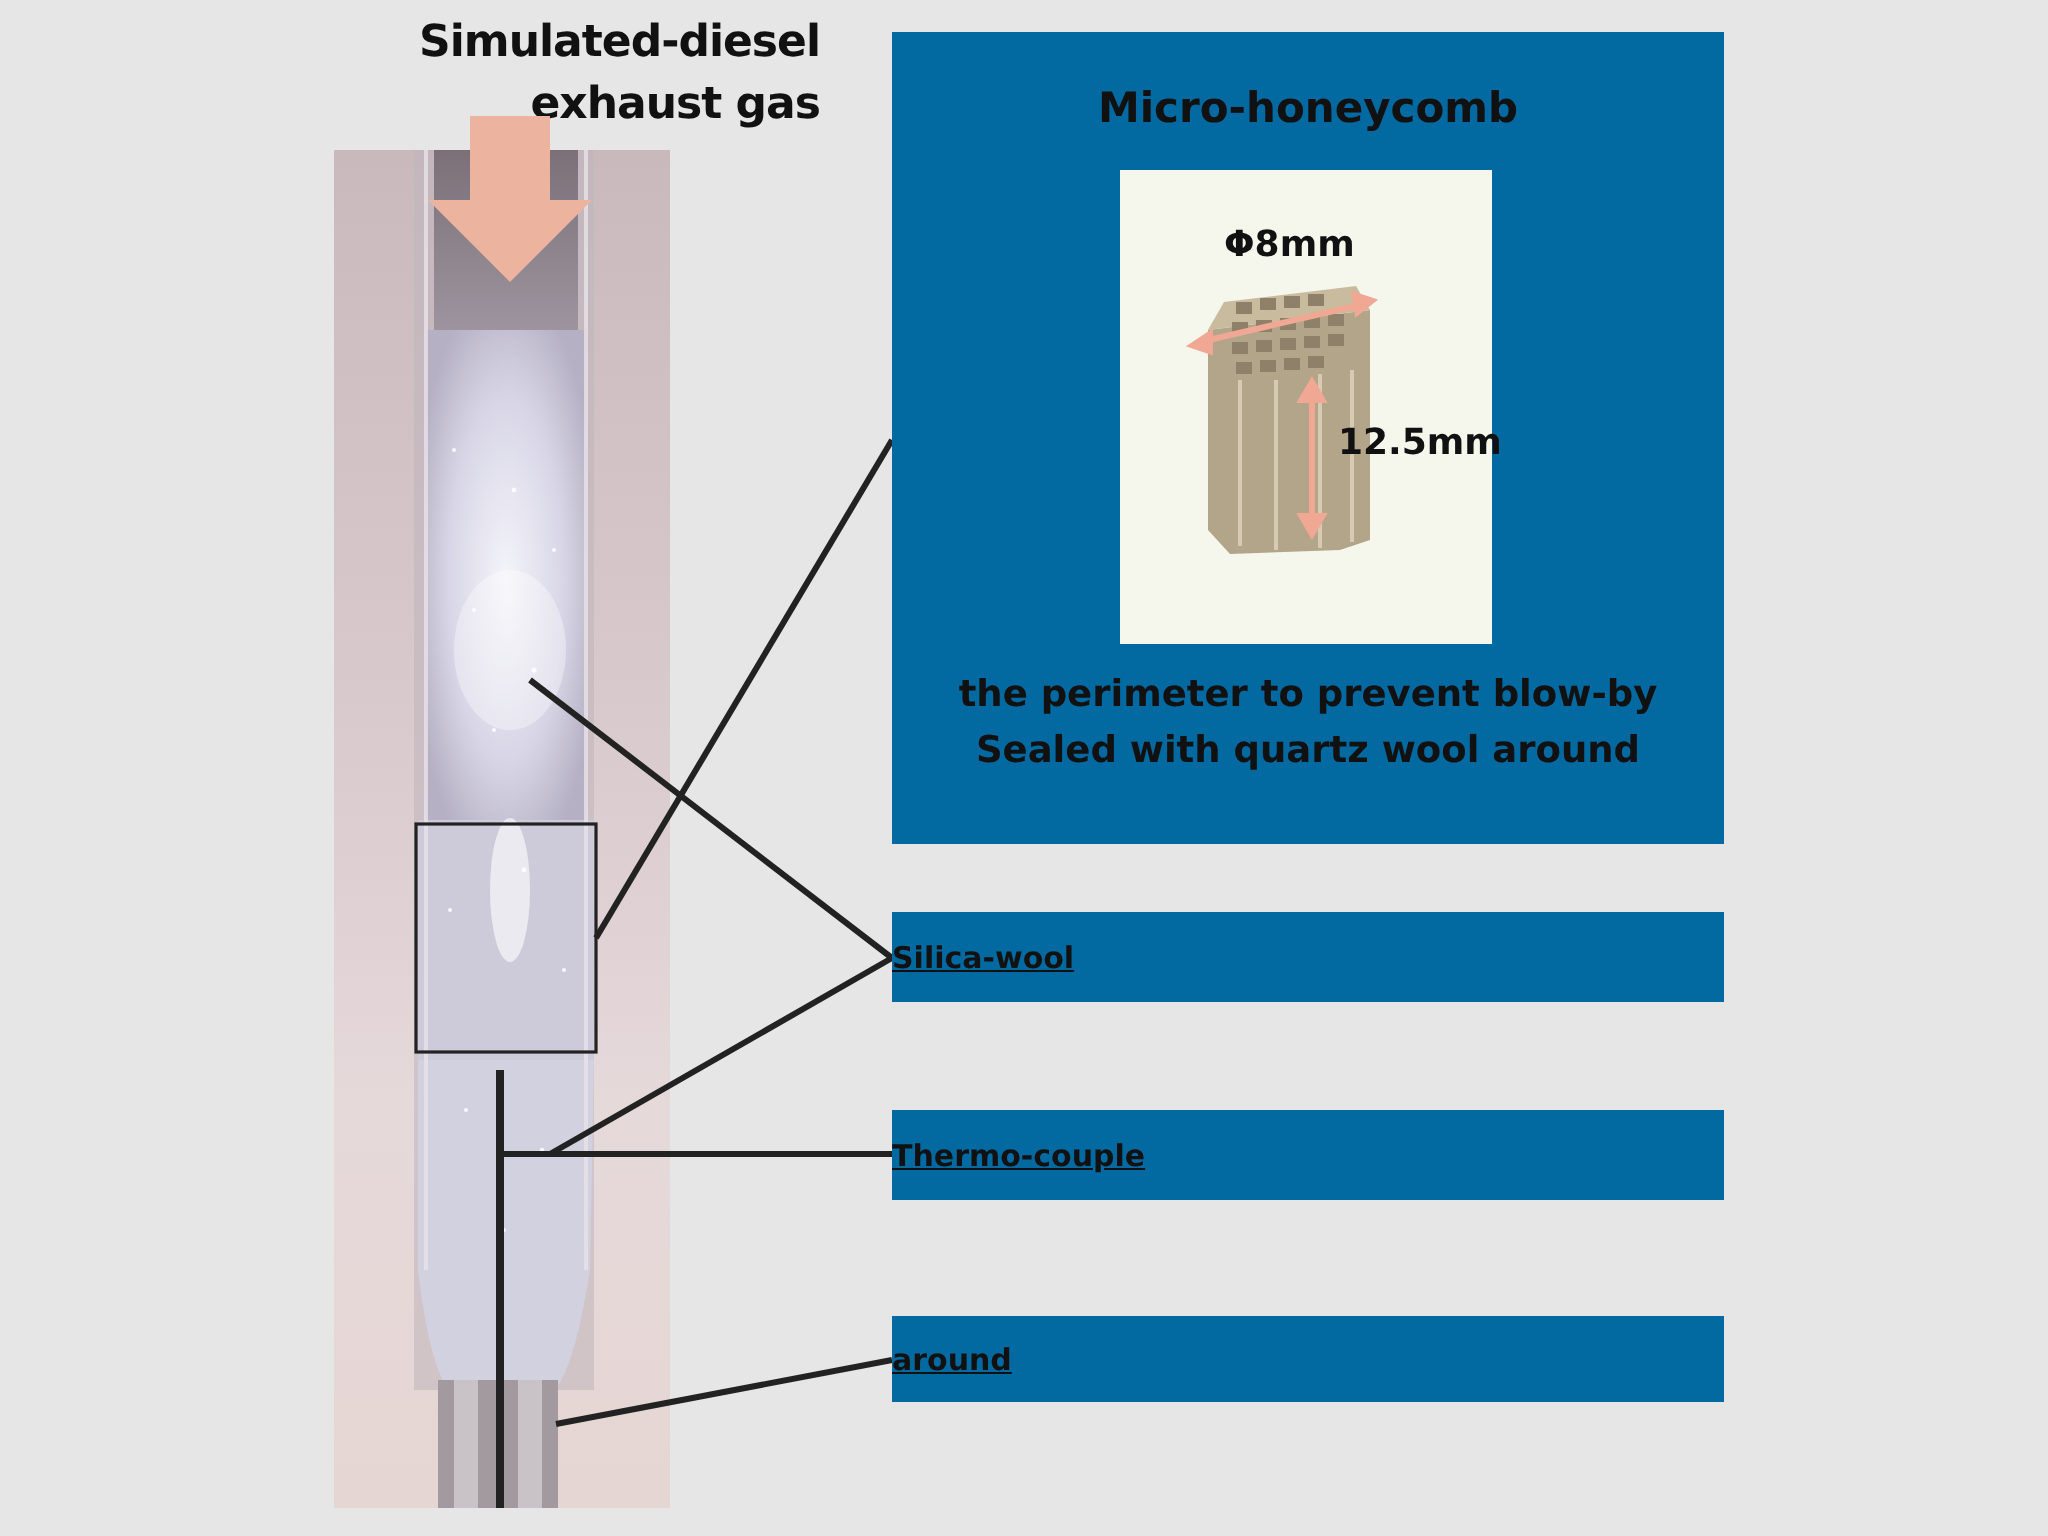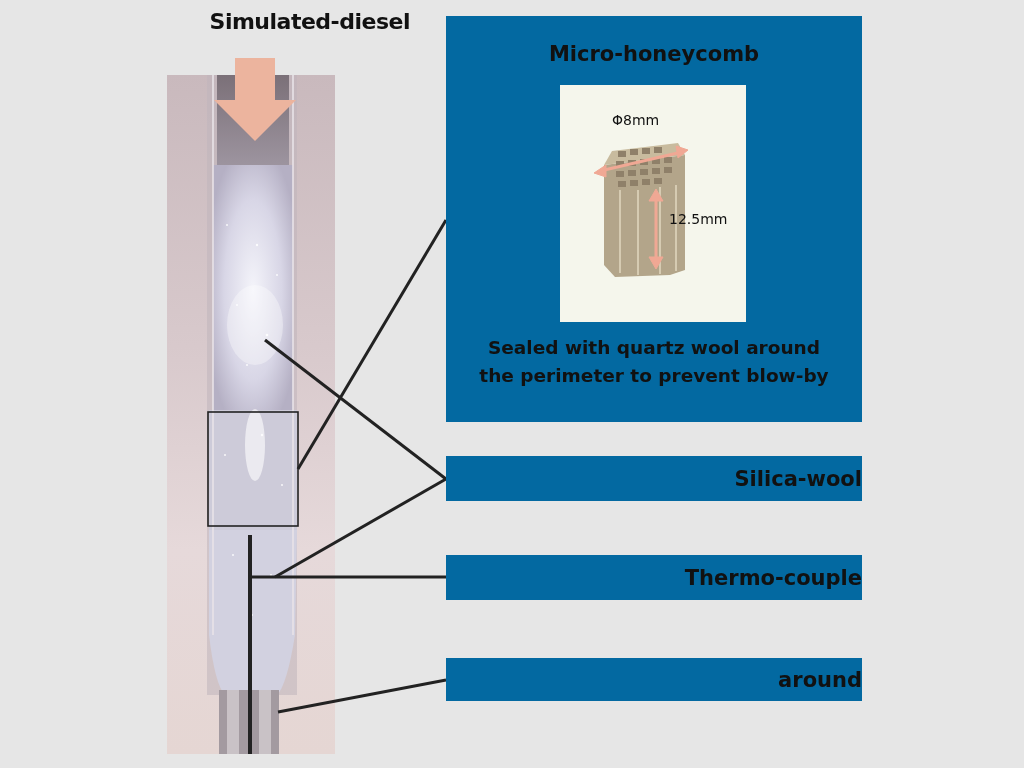--- a/index.html
+++ b/index.html
@@ -29,33 +29,34 @@
   }
   .hc-photo {
     left:114px; top:69px; width:186px; height:237px;
     background:#f5f6ec;
   }
   .panel-desc {
     left:0; top:318px; width:100%; text-align:center;
     font-weight:bold; font-size:18.5px; line-height:28px;
   }
   .label-box {
-    left:446px; width:416px; display:flex; align-items:center; justify-content:flex-end;
-    font-weight:bold; font-size:21px;
+    left:446px; width:416px; display:flex; align-items:center; justify-content:flex-start;
+    font-weight:bold; font-size:15px;text-decoration:underline;
   }
   svg.overlay { position:absolute; left:0; top:0; pointer-events:none; }
   .dim {
-    font-weight:normal; font-size:14px; position:absolute;
+    font-weight:bold; font-size:18px; position:absolute;
   }
 </style>
 </head>
 <body>
 
 <div class="abs title">
   <div>Simulated-diesel</div>
+  <div>exhaust gas</div>
 </div>
 
 <div class="abs photo">
   <svg width="168" height="679" viewBox="0 0 168 679">
     <defs>
       <linearGradient id="tubeGrad" x1="0" x2="1" y1="0" y2="0">
         <stop offset="0" stop-color="#a9a1ad"></stop>
         <stop offset="0.5" stop-color="#cfcad6"></stop>
         <stop offset="1" stop-color="#a9a1ad"></stop>
       </linearGradient>
@@ -171,22 +172,22 @@
         <line x1="96" y1="114" x2="96" y2="174" stroke-width="3"></line>
         <polygon points="96,104 89,116 103,116"></polygon>
         <polygon points="96,184 89,172 103,172"></polygon>
       </g>
     </svg>
     <div class="dim" style="left:52px; top:27px;">Φ8mm</div>
     <div class="dim" style="left:109px; top:126px;text-align:center;">12.5mm</div>
   </div>
 
   <div class="abs panel-desc">
+    <div>the perimeter to prevent blow-by</div>
     <div>Sealed with quartz wool around</div>
-    <div>the perimeter to prevent blow-by</div>
   </div>
 </div>
 
 <div class="abs panel label-box" style="top:456px; height:45px;">
   <span>Silica-wool</span>
 </div>
 <div class="abs panel label-box" style="top:555px; height:45px;">
   <span>Thermo-couple</span>
 </div>
 <div class="abs panel label-box" style="top:658px; height:43px;">

